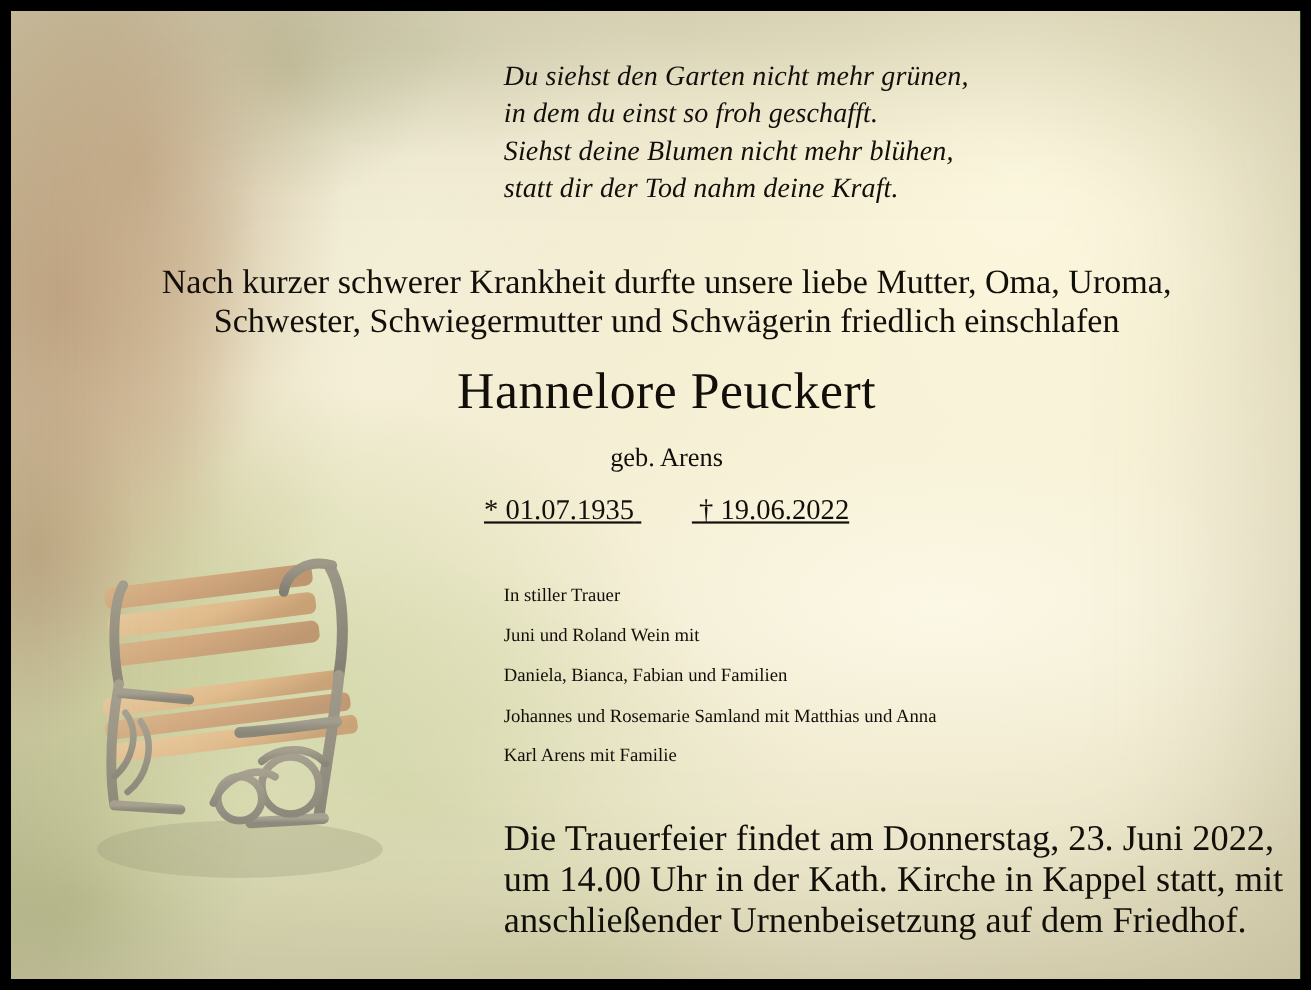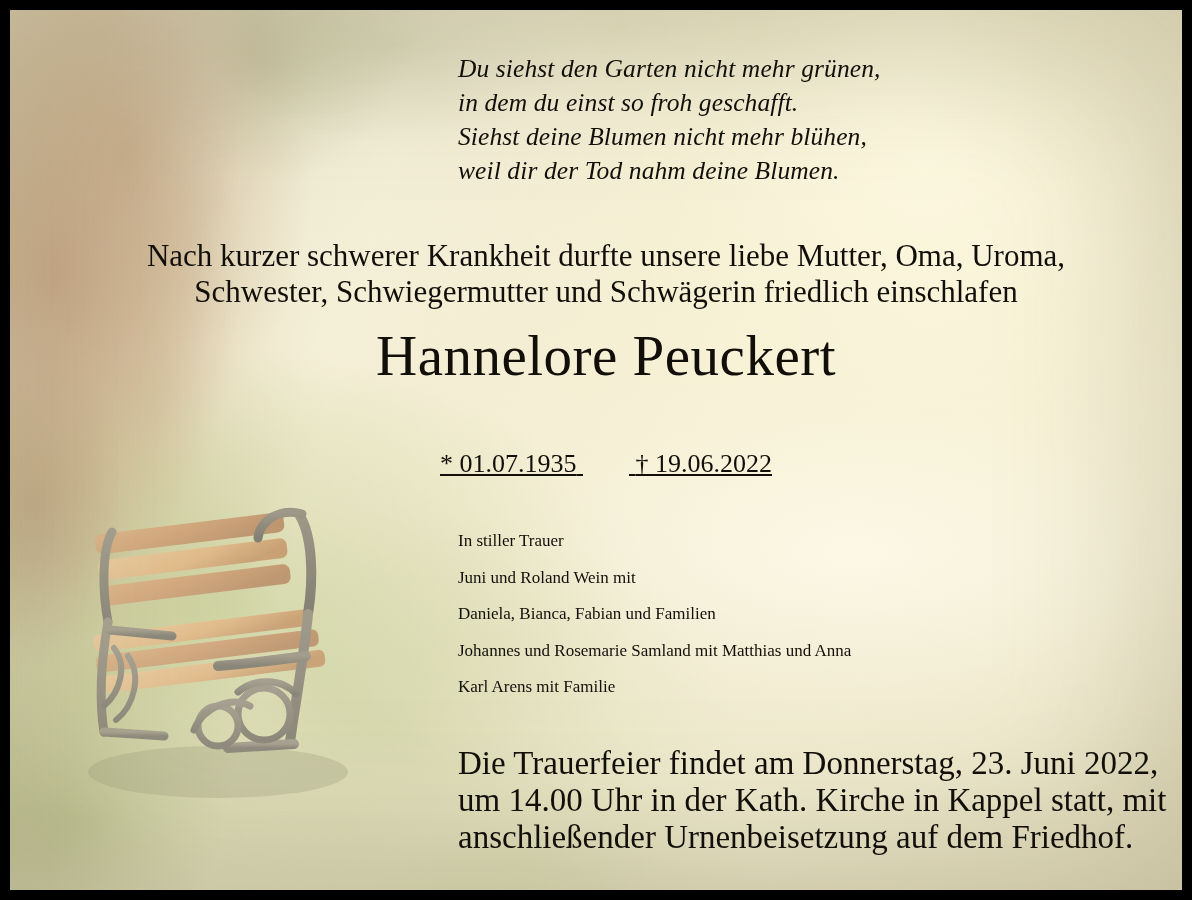--- a/index.html
+++ b/index.html
@@ -142,21 +142,21 @@
     font-size: 31px;
     line-height: 36px;
   }
 
   .name {
     position: absolute;
     left: 34px;
     top: 312px;
     width: 1124px;
     text-align: center;
-    font-size: 57px;
+    font-size: 47px;
     line-height: 68px;
     letter-spacing: 0.5px;
   }
 
   .maiden {
     position: absolute;
     left: 34px;
     top: 392px;
     width: 1124px;
     text-align: center;
@@ -274,30 +274,31 @@
 
   <div class="bg-layer bg-veil"></div>
   <div class="bg-layer bg-vignette"></div>
 
   <div class="content">
 
     <div class="verse">
       <div>Du siehst den Garten nicht mehr grünen,</div>
       <div>in dem du einst so froh geschafft.</div>
       <div>Siehst deine Blumen nicht mehr blühen,</div>
-      <div>weil dir der Tod nahm deine Blumen.</div>
+      <div>statt dir der Tod nahm deine Kraft.</div>
     </div>
 
     <div class="intro">
       <div>Nach kurzer schwerer Krankheit durfte unsere liebe Mutter, Oma, Uroma,</div>
       <div>Schwester, Schwiegermutter und Schwägerin friedlich einschlafen</div>
     </div>
 
     <div class="name">Hannelore Peuckert</div>
 
+    <div class="maiden">geb. Arens</div>
 
     <div class="dates">
       <span>* 01.07.1935</span>
       <span class="gap"></span>
       <span>† 19.06.2022</span>
     </div>
 
     <div class="mourners">
       <div>In stiller Trauer</div>
       <div>Juni und Roland Wein mit</div>

